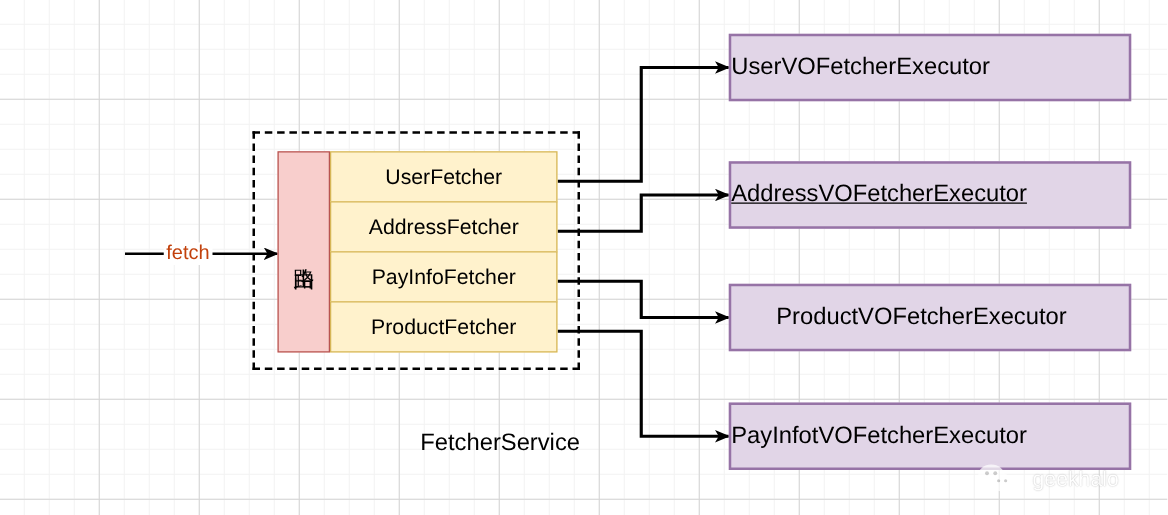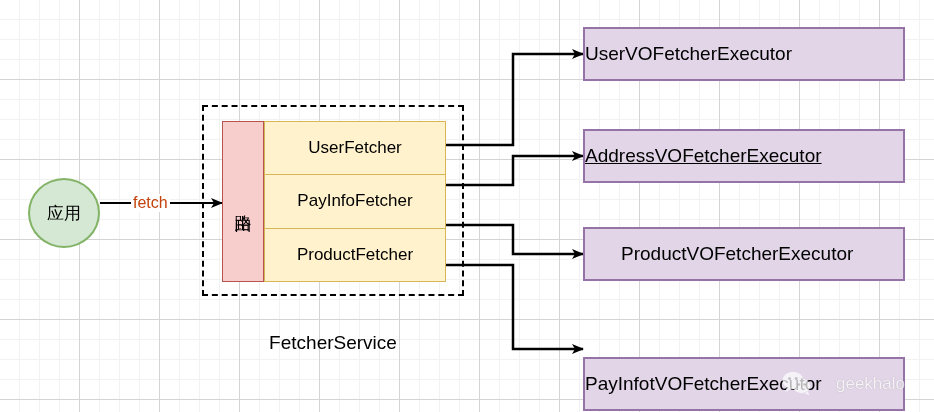--- a/index.html
+++ b/index.html
@@ -39,22 +39,22 @@
     font-size:16px;color:#c2410c;background:#ffffff;
     padding:0 2px;line-height:18px;
   }
 
   
   .service-box{
     left:202px;top:105px;width:262px;height:191px;
     border:2px dashed #000;background:transparent;
   }
   .service-caption{
-    position:absolute;left:202px;top:332px;width:262px;
-    text-align:center;font-size:19px;color:#000;
+    position:absolute;left:202px;top:344px;width:262px;
+    text-align:right;font-size:19px;color:#000;
   }
 
   
   .fetcher-table{
     left:222px;top:121px;width:224px;height:161px;
     display:flex;
   }
   .router-col{
     width:40px;flex:0 0 40px;
     background:#f8cecc;border:1px solid #b85450;
@@ -78,26 +78,26 @@
   
   .exec-box{
     left:583px;width:322px;height:54px;
     background:#e1d5e7;border:2px solid #9673a6;
     display:flex;align-items:center;
     font-size:19px;color:#000;white-space:nowrap;
   }
   .exec-1{top:27px;}
   .exec-2{top:129px;text-decoration:underline;}
   .exec-3{top:227px;padding-left:36px;}
-  .exec-4{top:322px;margin-top:35px;}
+  .exec-4{top:322px;}
 
   
   .watermark{
     position:absolute;left:782px;top:371px;
-    display:flex;align-items:center;gap:24px;
+    display:flex;align-items:center;gap:14px;
     opacity:.72;pointer-events:none;
   }
   .wm-text{font-size:17px;color:#ffffff;
     text-shadow:0 0 1px rgba(120,120,120,.85);}
   .wm-icon{display:block;}
 </style>
 </head>
 <body>
 
 <div id="canvas">
@@ -113,35 +113,35 @@
 
     <path d="M446,145 L513,145 L513,54 L583,54" stroke="#000" stroke-width="2.5" fill="none" marker-end="url(#arrow)"></path>
 
     <path d="M446,185 L513,185 L513,156 L583,156" stroke="#000" stroke-width="2.5" fill="none" marker-end="url(#arrow)"></path>
 
     <path d="M446,225 L513,225 L513,254 L583,254" stroke="#000" stroke-width="2.5" fill="none" marker-end="url(#arrow)"></path>
 
     <path d="M446,265 L513,265 L513,349 L583,349" stroke="#000" stroke-width="2.5" fill="none" marker-end="url(#arrow)"></path>
   </svg>
 
-  <div class="node app-circle">
-    <span>应用</span>
-  </div>
 
   <div class="edge-label">fetch</div>
 
   <div class="node service-box"></div>
 
   <div class="node fetcher-table">
     <div class="router-col">
       <span class="router-text">路由</span>
     </div>
     <div class="rows-col">
       <div class="fetcher-row">
         <span>UserFetcher</span>
+      </div>
+      <div class="fetcher-row">
+        <span>AddressFetcher</span>
       </div>
       <div class="fetcher-row">
         <span>PayInfoFetcher</span>
       </div>
       <div class="fetcher-row">
         <span>ProductFetcher</span>
       </div>
     </div>
   </div>
 

